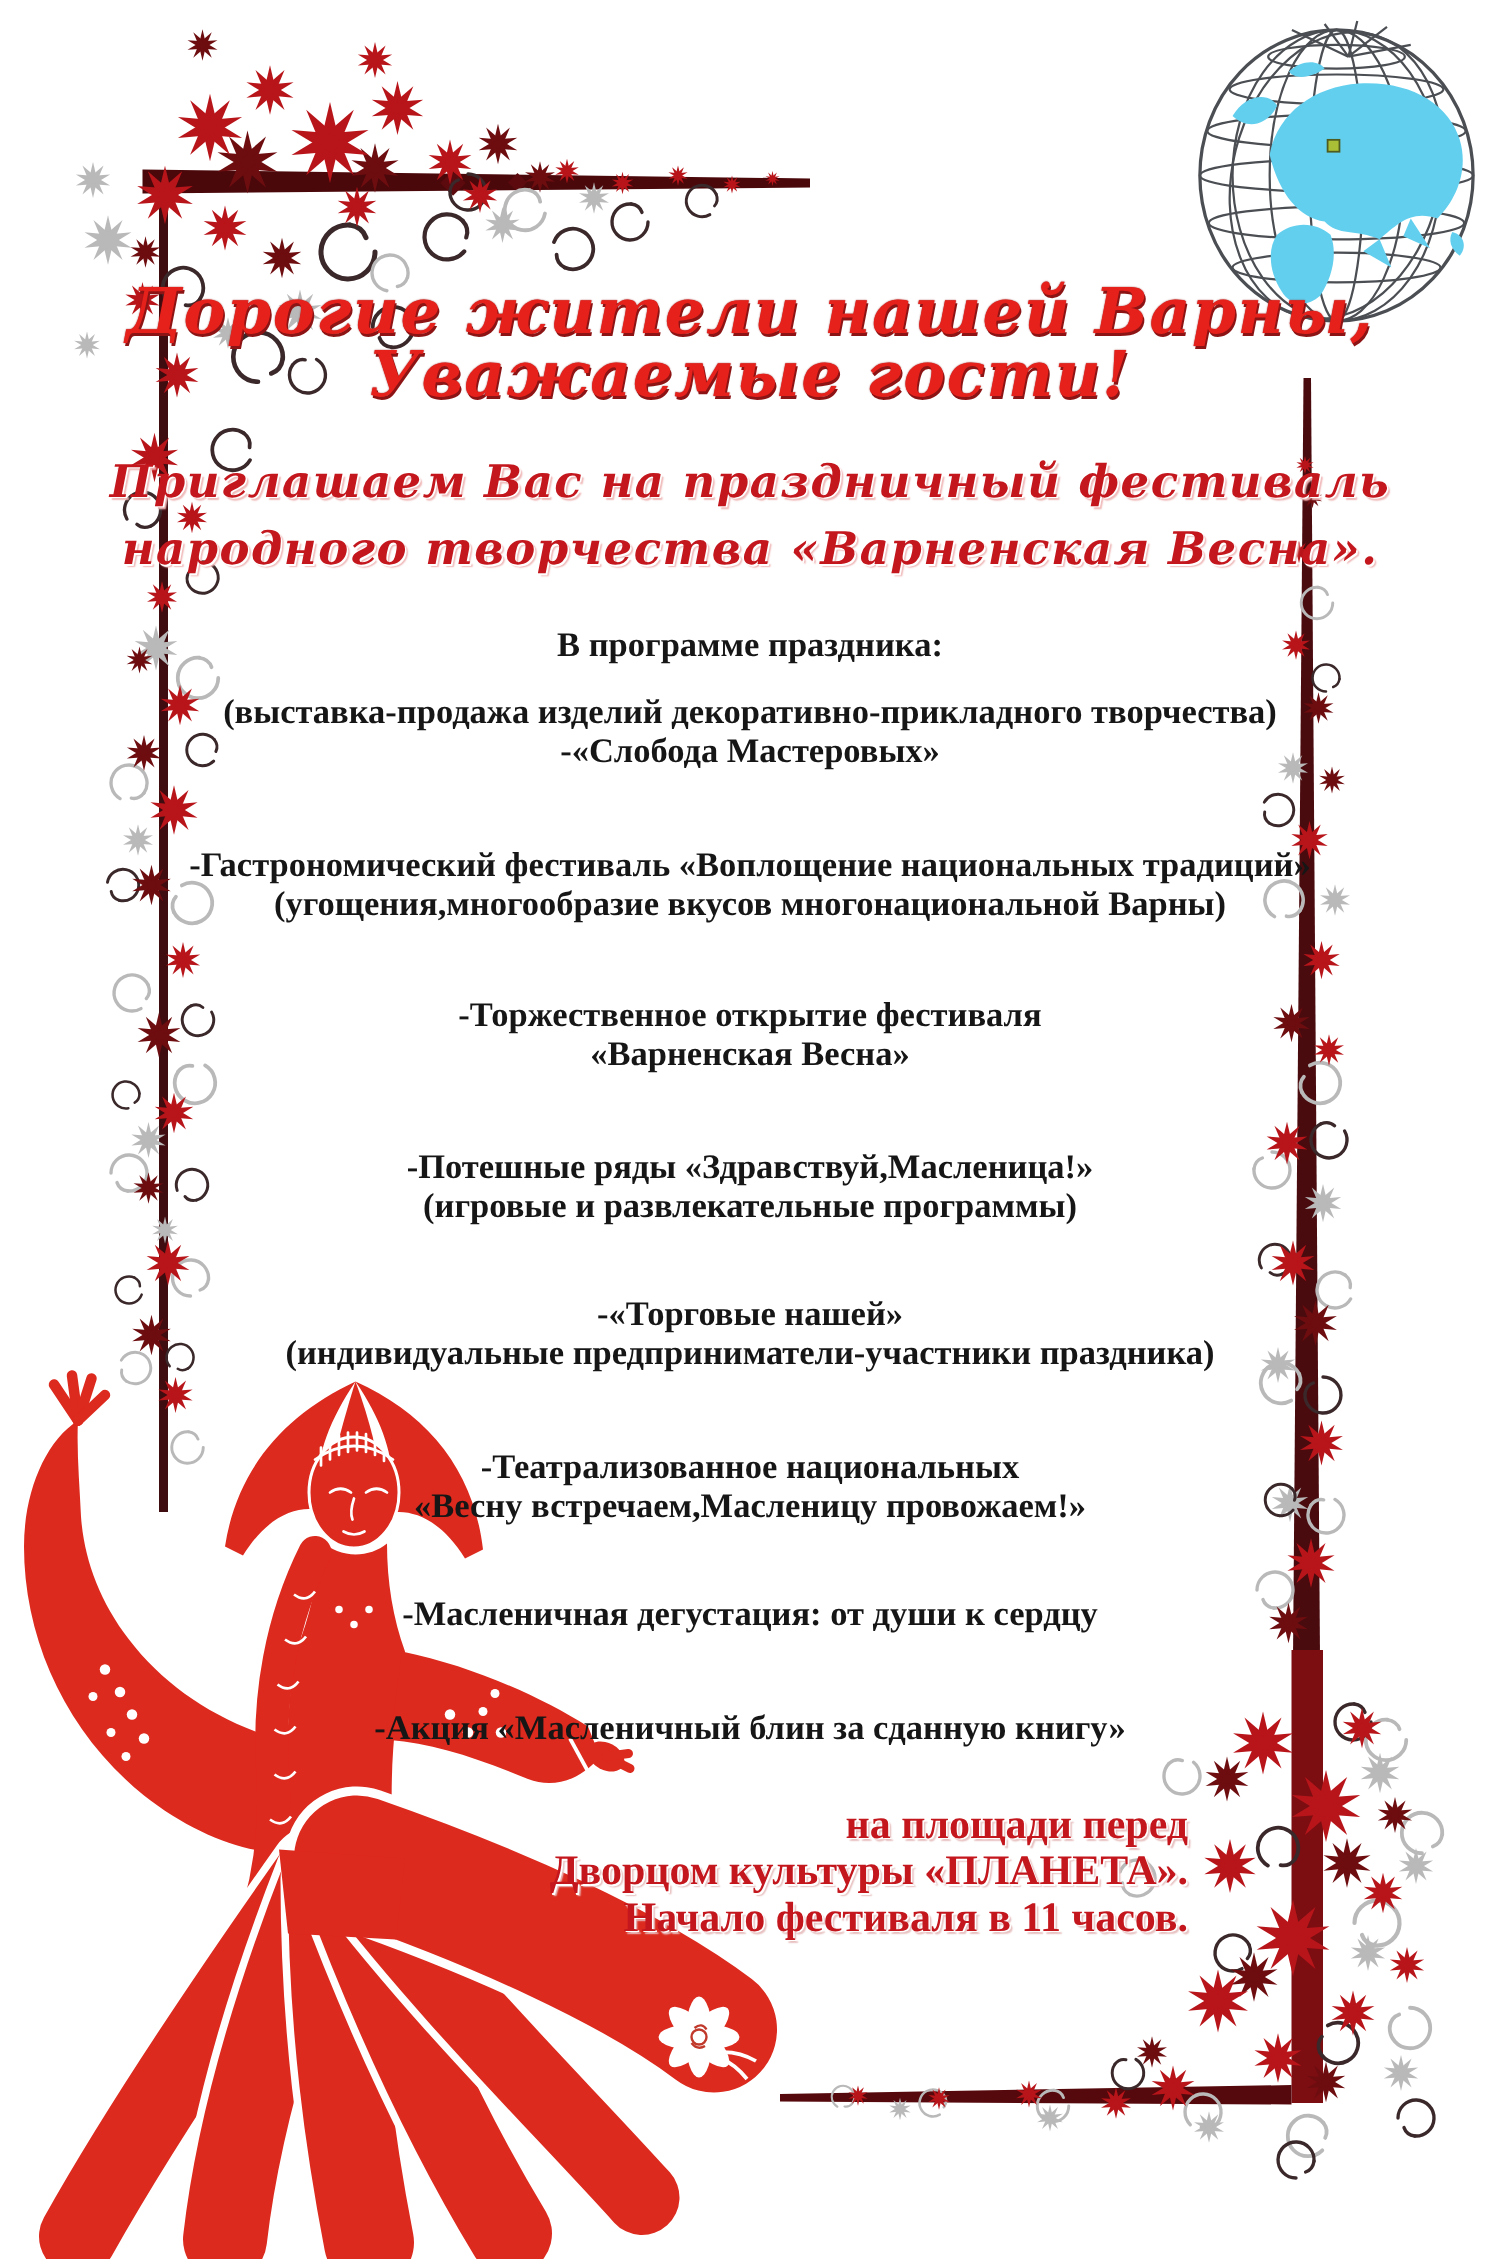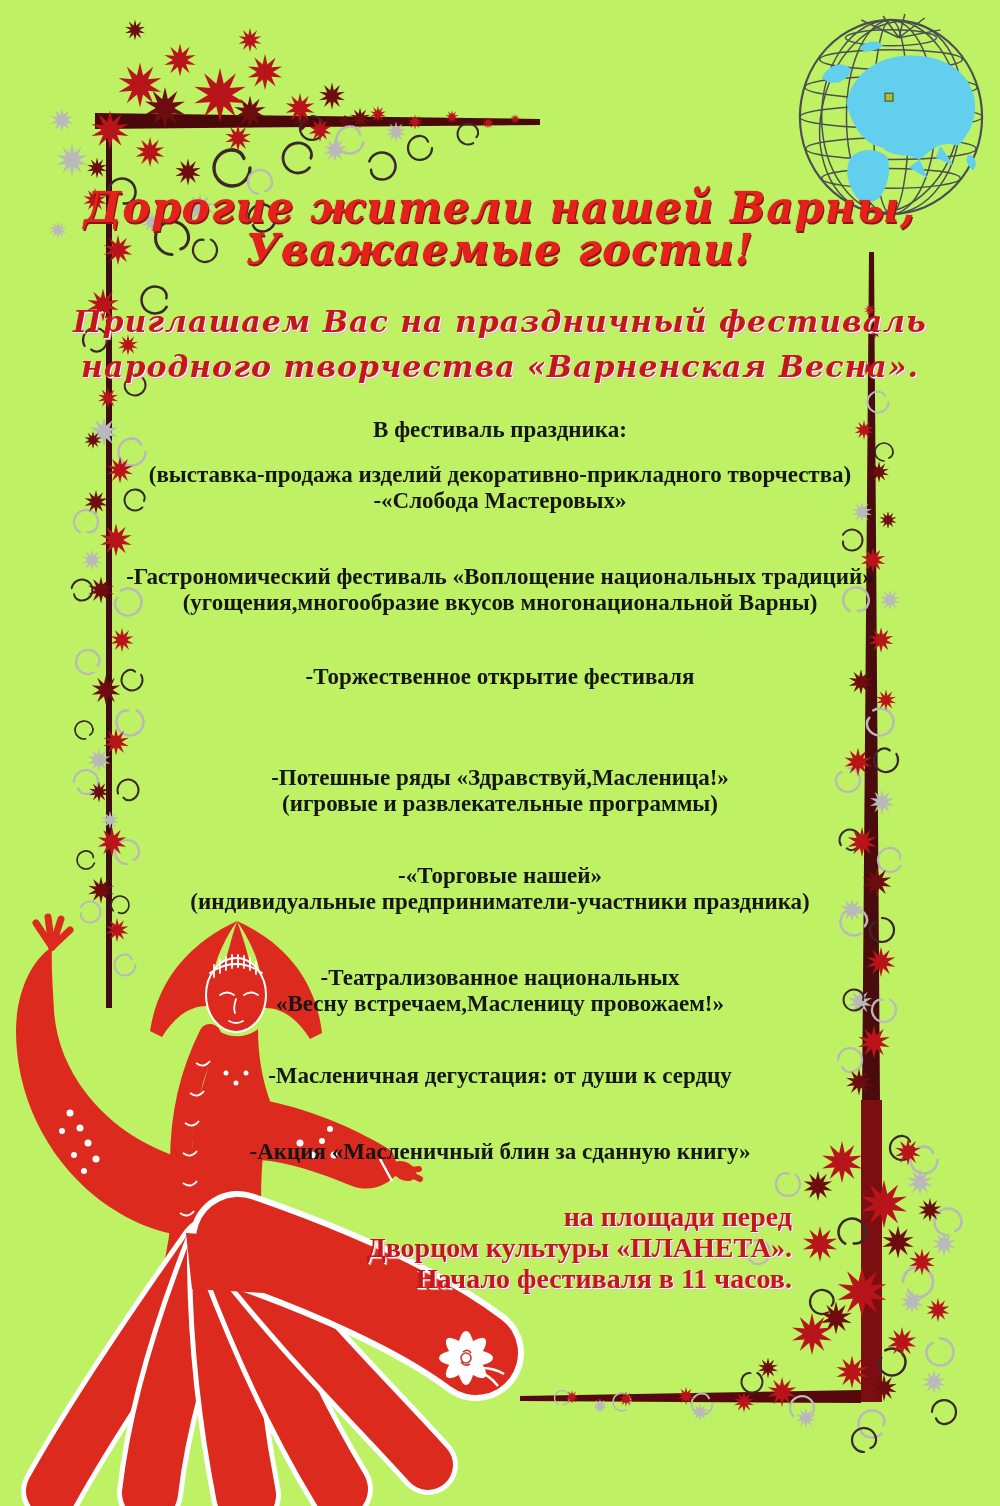--- a/index.html
+++ b/index.html
@@ -1,18 +1,18 @@
 <!DOCTYPE html>
 <html><head>
 <meta charset="utf-8">
 <style>
   html,body{margin:0;padding:0;background:#e9e9e9;}
   .poster{
     position:relative;width:1000px;height:1506px;margin:0 auto;
-    background:#bef264;overflow:hidden;
+    background:#ffffff;overflow:hidden;
     font-family:"Liberation Serif",serif;
   }
   svg.layer{position:absolute;pointer-events:none;}
   .border-svg{left:0;top:0;z-index:1;}
   .globe-svg{left:792px;top:8px;z-index:1;}
   .dancer-svg{left:0;top:903px;z-index:2;}
   .txt{position:absolute;left:0;width:100%;text-align:center;z-index:5;white-space:nowrap;}
   .script-line{
     font-family:"DejaVu Serif",serif;font-style:italic;font-weight:bold;
     color:#e6211c;font-size:42px;line-height:52px;letter-spacing:1px;
@@ -392,32 +392,33 @@
       </g>
     </g>
   </svg>
 
   <div class="txt script-line" style="top:182px">Дорогие жители нашей Варны,</div>
   <div class="txt script-line" style="top:224px">Уважаемые гости!</div>
 
   <div class="txt invite-line" style="top:299px">Приглашаем Вас на праздничный фестиваль</div>
   <div class="txt invite-line" style="top:344px">народного творчества «Варненская Весна».</div>
 
-  <div class="txt program-title" style="top:417px">В фестиваль праздника:</div>
+  <div class="txt program-title" style="top:417px">В программе праздника:</div>
 
   <div class="txt program-item" style="top:462px">
     <div>(выставка-продажа изделий декоративно-прикладного творчества)</div>
     <div>-«Слобода Мастеровых»</div>
   </div>
   <div class="txt program-item" style="top:564px">
     <div>-Гастрономический фестиваль «Воплощение национальных традиций»</div>
     <div>(угощения,многообразие вкусов многонациональной Варны)</div>
   </div>
   <div class="txt program-item" style="top:664px">
     <div>-Торжественное открытие фестиваля</div>
+    <div>«Варненская Весна»</div>
   </div>
   <div class="txt program-item" style="top:765px">
     <div>-Потешные ряды «Здравствуй,Масленица!»</div>
     <div>(игровые и развлекательные программы)</div>
   </div>
   <div class="txt program-item" style="top:863px">
     <div>-«Торговые нашей»</div>
     <div>(индивидуальные предприниматели-участники праздника)</div>
   </div>
   <div class="txt program-item" style="top:965px">

